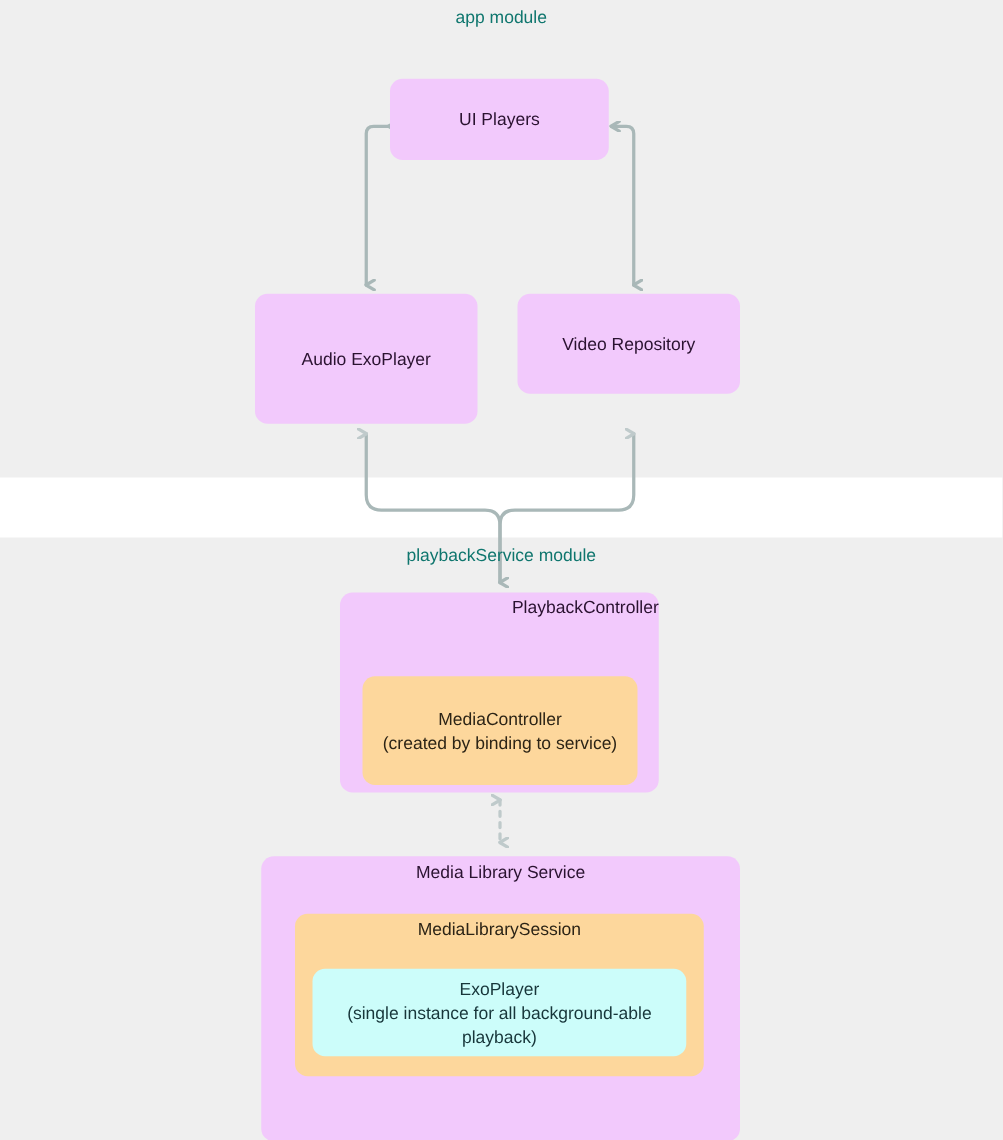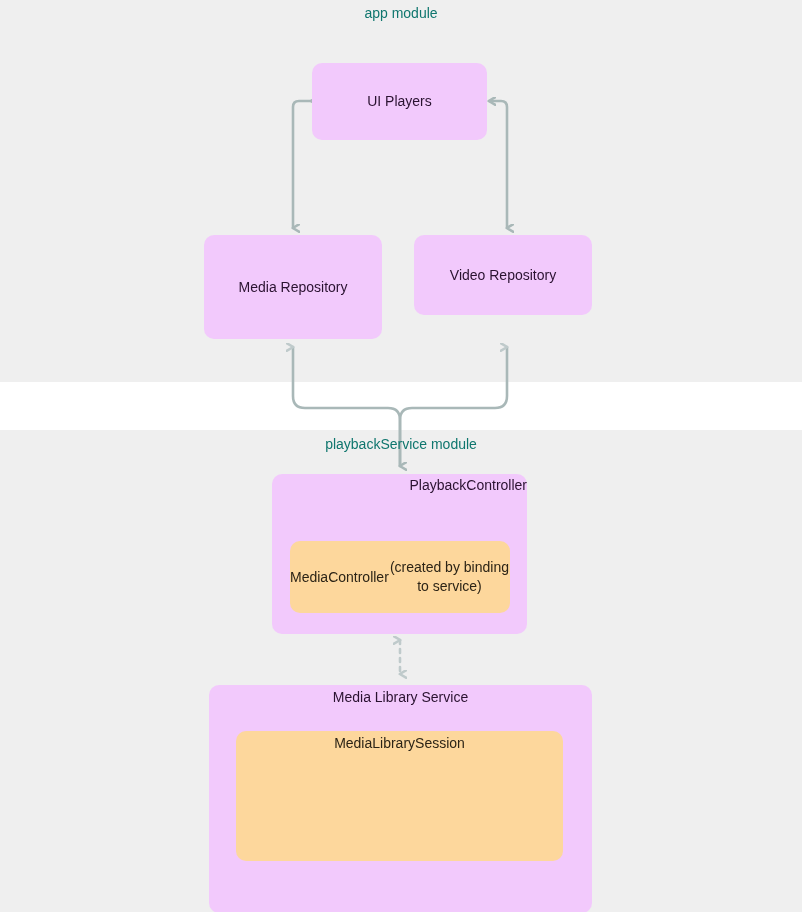--- a/index.html
+++ b/index.html
@@ -114,43 +114,48 @@
       <path d="M507 347 L507 396 Q507 408 495 408 L412 408 Q400 408 400 420 L400 466" marker-start="url(#arrowUpFaint)"></path>
 
       <path stroke="#bfcacb" stroke-dasharray="4 5" d="M400 640 L400 674" marker-start="url(#arrowUpFaint)" marker-end="url(#arrowDownFaint)"></path>
     </g>
   </svg>
 
   <div class="module-label" style="left:0; top:4px; width:802px;">app module</div>
 
   <div class="module-label" style="left:0; top:435px; width:802px;">playbackService module</div>
 
-  <div class="node purple" style="left:312px; top:63px; width:175px; height:77px;">
+  <div class="node purple" style="left:312px; top:63px; width:175px; height:65px;">
     <span class="node-text">UI Players</span>
   </div>
 
   <div class="node purple" style="left:204px; top:235px; width:178px; height:104px;">
-    <span class="node-text">Media Repository</span>
+    <span class="node-text">Audio ExoPlayer</span>
   </div>
 
   <div class="node purple" style="left:414px; top:235px; width:178px; height:80px;">
     <span class="node-text">Video Repository</span>
   </div>
 
   <div class="node purple container" style="left:272px; top:474px; width:255px; height:160px;">
     <div class="container-title" style="top:2px;text-align:right;">PlaybackController</div>
 
-    <div class="node orange" style="left:18px; top:67px; width:220px; height:72px; flex-direction:row;">
+    <div class="node orange" style="left:18px; top:67px; width:220px; height:87px; flex-direction:column;">
       <span>MediaController</span>
       <span>(created by binding to service)</span>
     </div>
   </div>
 
   <div class="node purple container" style="left:209px; top:685px; width:383px; height:228px;">
     <div class="container-title" style="top:3px;">Media Library Service</div>
 
     <div class="node orange container" style="left:27px; top:46px; width:327px; height:130px;">
       <div class="container-title" style="top:3px;">MediaLibrarySession</div>
 
+      <div class="node cyan" style="left:14px; top:44px; width:299px; height:70px; flex-direction:column;">
+        <span>ExoPlayer</span>
+        <span>(single instance for all background-able</span>
+        <span>playback)</span>
+      </div>
     </div>
   </div>
 
 </div>
 
 </body></html>

